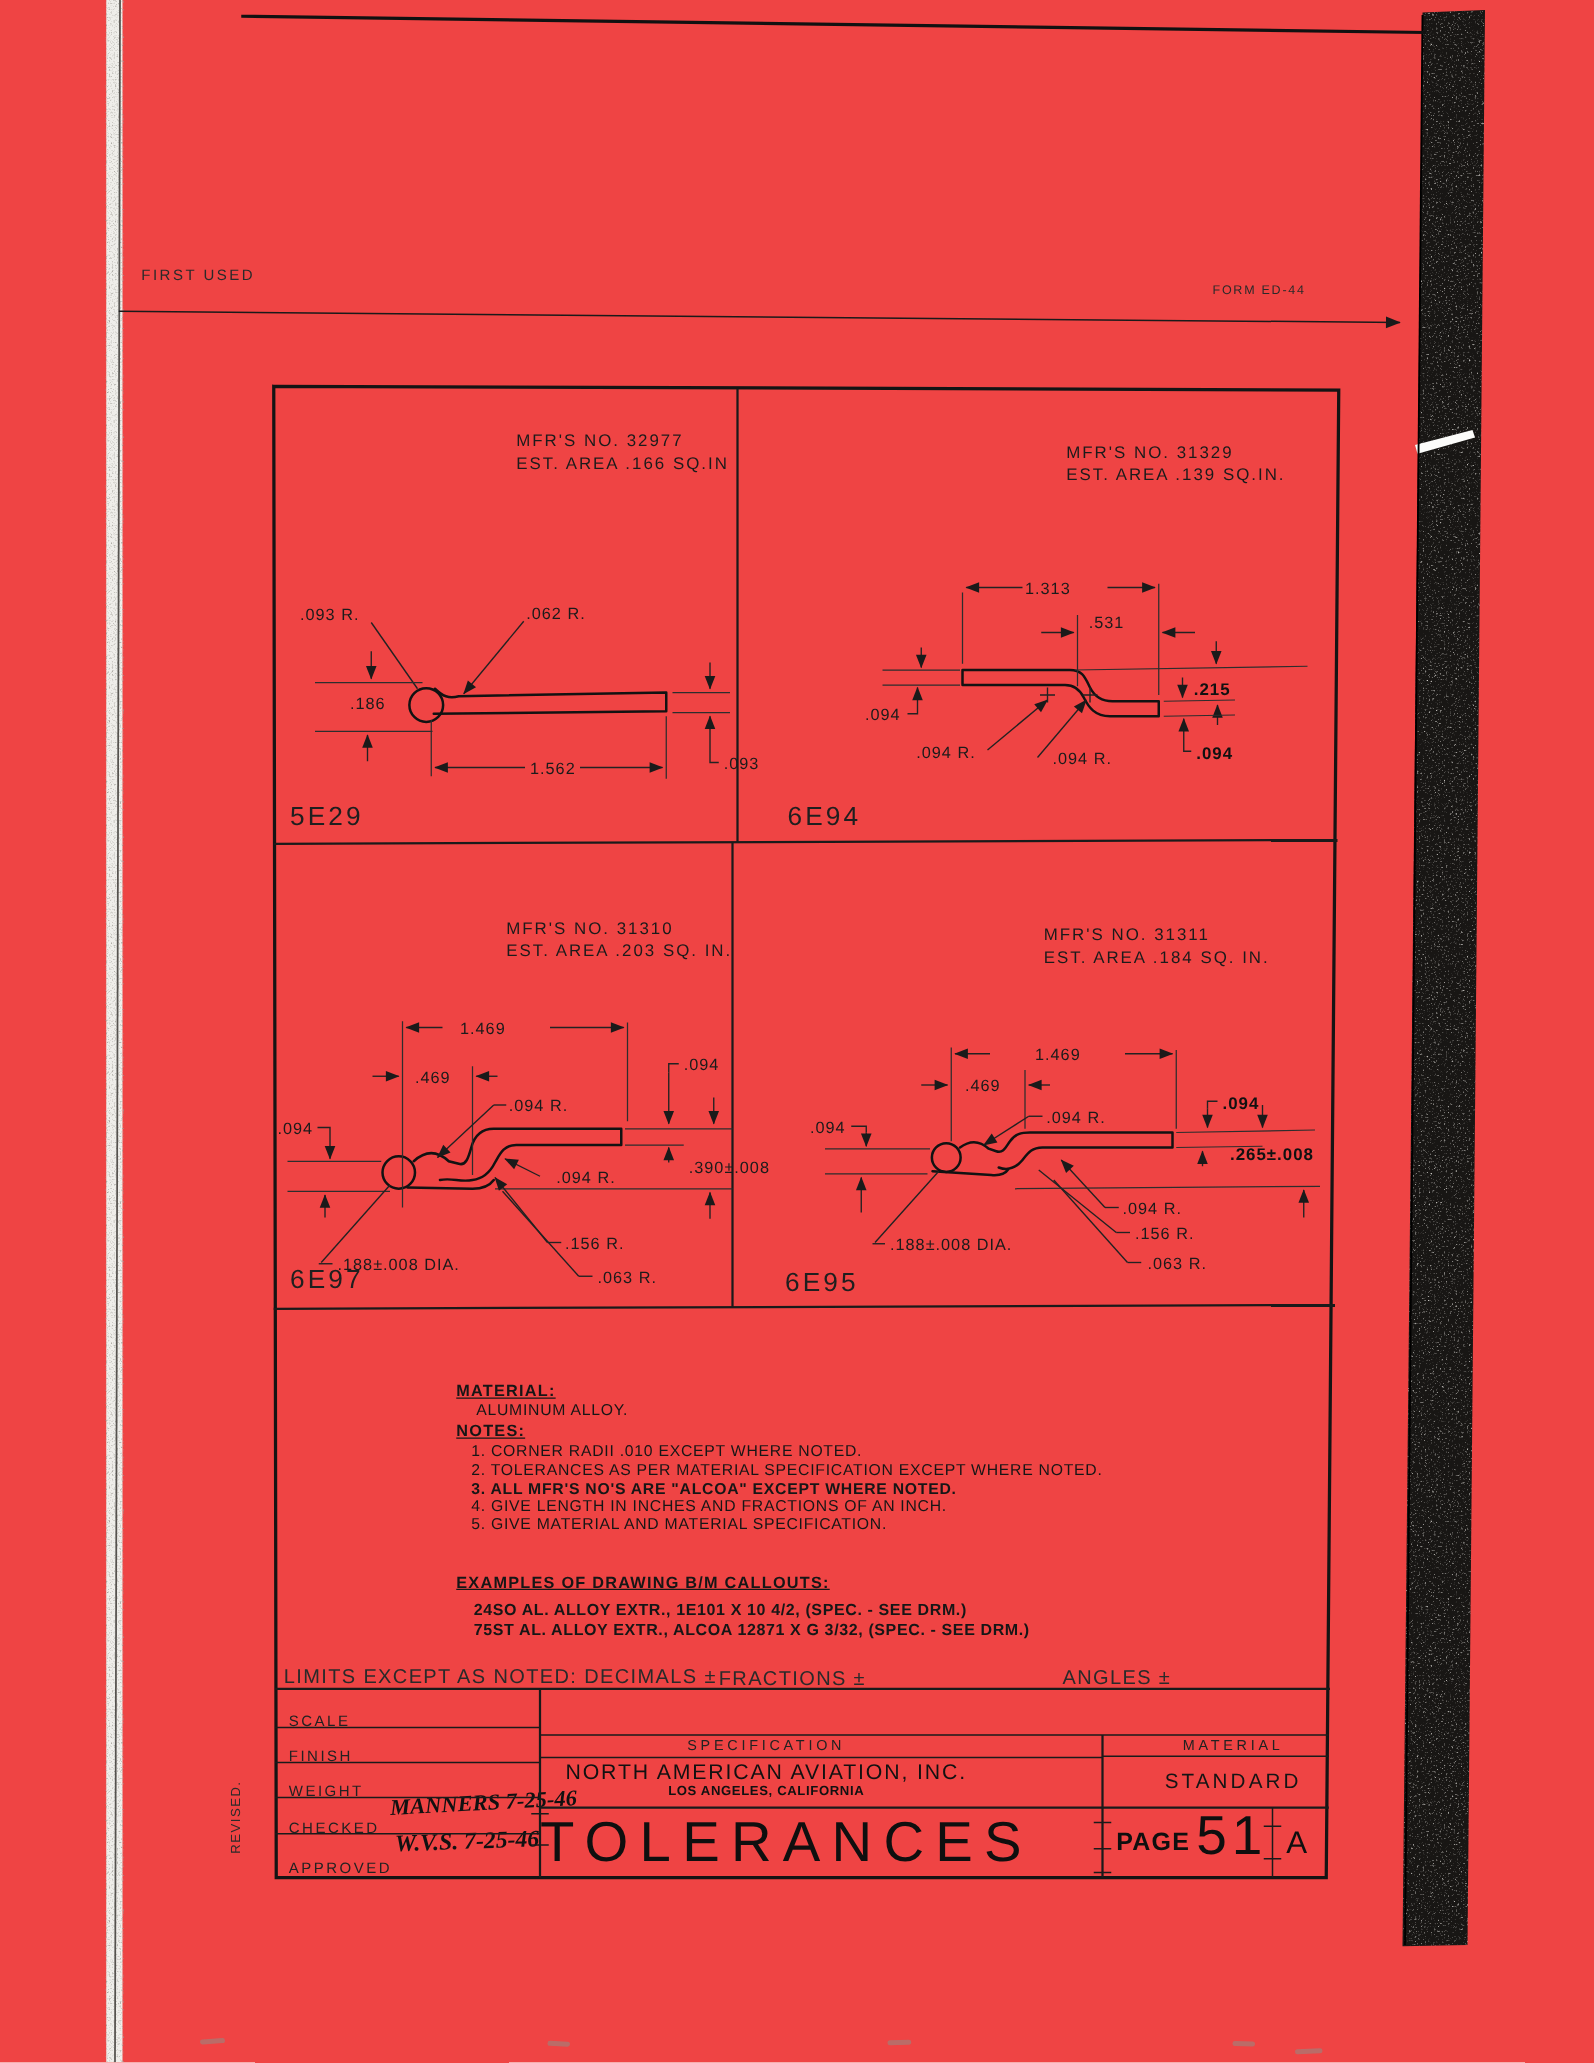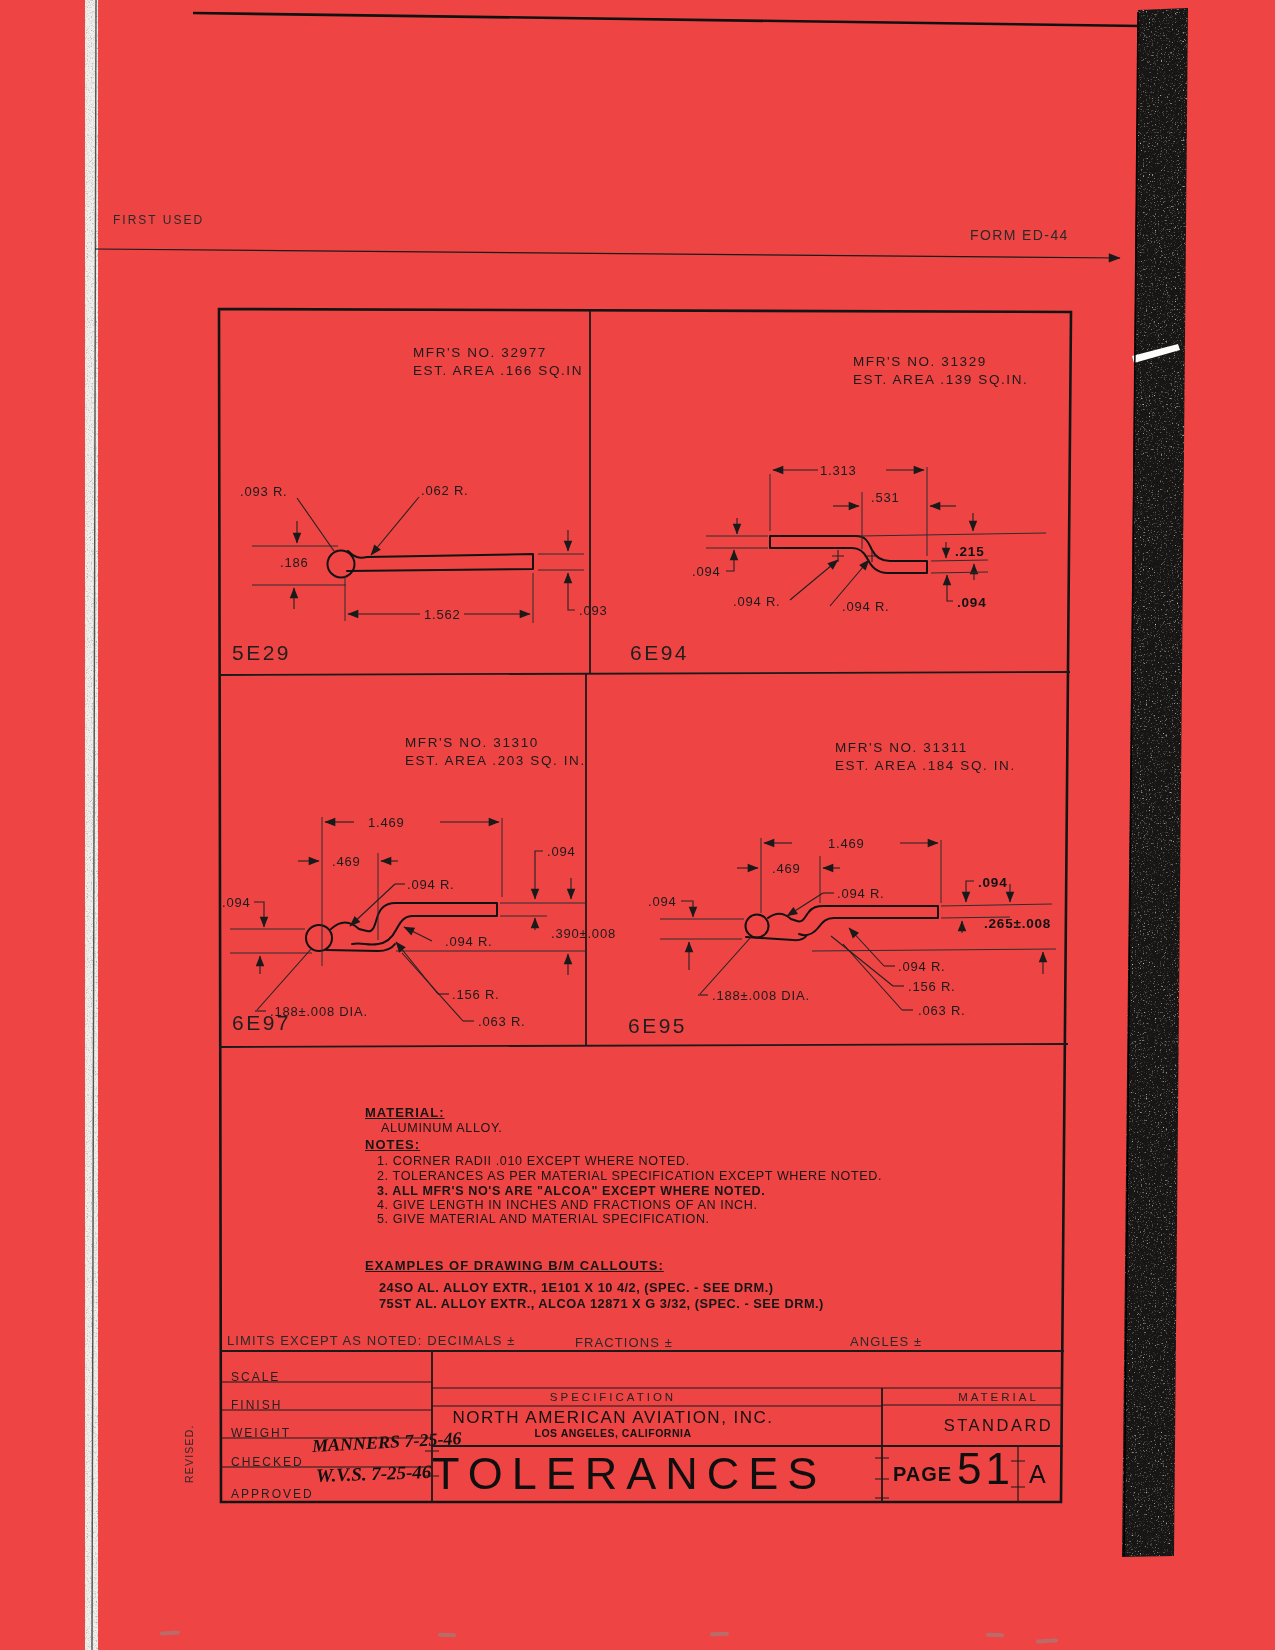--- a/index.html
+++ b/index.html
@@ -1,28 +1,28 @@
 <!DOCTYPE html>
 <html><head>
 <meta charset="utf-8">
 <style>
   html,body{margin:0;padding:0;background:#ffffff;}
   .page{position:relative;width:1275px;height:1650px;background:#ef4444;overflow:hidden;
         font-family:"Liberation Sans",sans-serif;color:#1b1b1b;}
   .abs{position:absolute;white-space:nowrap;}
   .cap{letter-spacing:2px;font-size:12px;color:#2a2a2a;}
-  .small-cap{letter-spacing:1.4px;font-size:14px;color:#2a2a2a;}
+  .small-cap{letter-spacing:1.4px;font-size:10px;color:#2a2a2a;}
   .note-head{font-size:13px;letter-spacing:1px;text-decoration:underline;font-weight:bold;color:#161616;}
   .note-line{font-size:12.6px;letter-spacing:0.6px;color:#161616;}
   .ex-line{font-size:12.8px;letter-spacing:0.5px;font-weight:bold;color:#161616;}
-  .limits{font-size:13px;letter-spacing:1.1px;color:#2a2a2a;}
+  .limits{font-size:16px;letter-spacing:1.1px;color:#2a2a2a;}
   .tb-label{font-size:12px;letter-spacing:2px;color:#222;margin-top:12px;}
   .hand{font-family:"Liberation Serif",serif;font-style:italic;font-weight:bold;color:#111;}
   .center-col{left:432px;width:362px;text-align:center;}
-  .mat-col{left:882px;width:209px;text-align:center;padding-left:12px;}
+  .mat-col{left:882px;width:209px;text-align:center;}
   .spec{font-size:11.5px;letter-spacing:3px;color:#222;}
   .company{font-size:17px;letter-spacing:1.5px;color:#111;}
   .city{font-size:10.5px;font-weight:bold;letter-spacing:0.5px;color:#111;}
   .big-title{font-size:45px;letter-spacing:9px;color:#0f0f0f;}
   .standard{font-size:16.5px;letter-spacing:2.5px;color:#151515;}
   .revised{font-size:10.5px;letter-spacing:1.2px;color:#2a2a2a;transform:rotate(-90deg);transform-origin:left top;}
   .smudge{position:absolute;height:4px;background:#8e8e86;opacity:0.55;border-radius:2px;}
   svg.overlay{position:absolute;left:0;top:0;}
   .ln{stroke:#1a1a1a;stroke-width:1.2;fill:none;}
   .bd{stroke:#141414;stroke-width:2.6;fill:none;}

